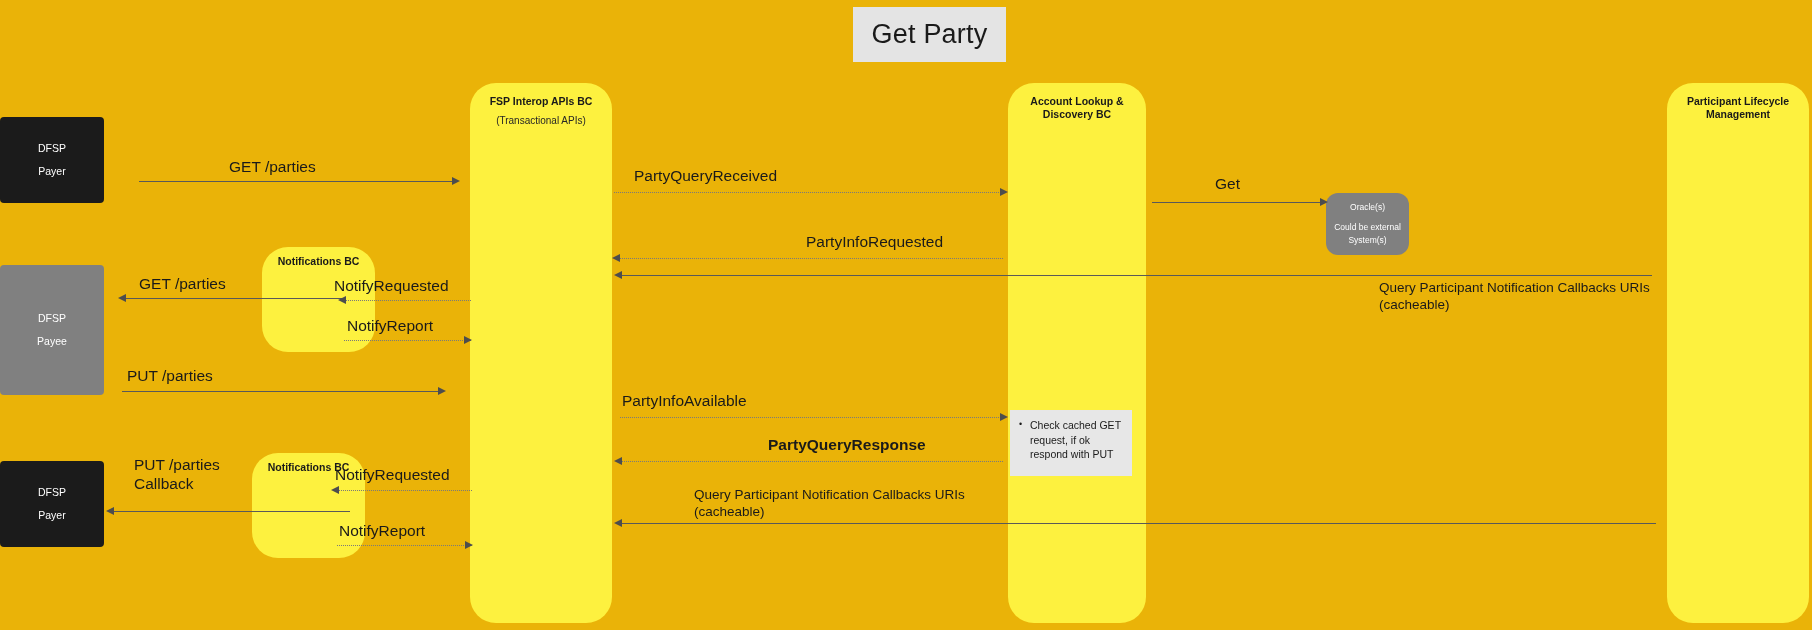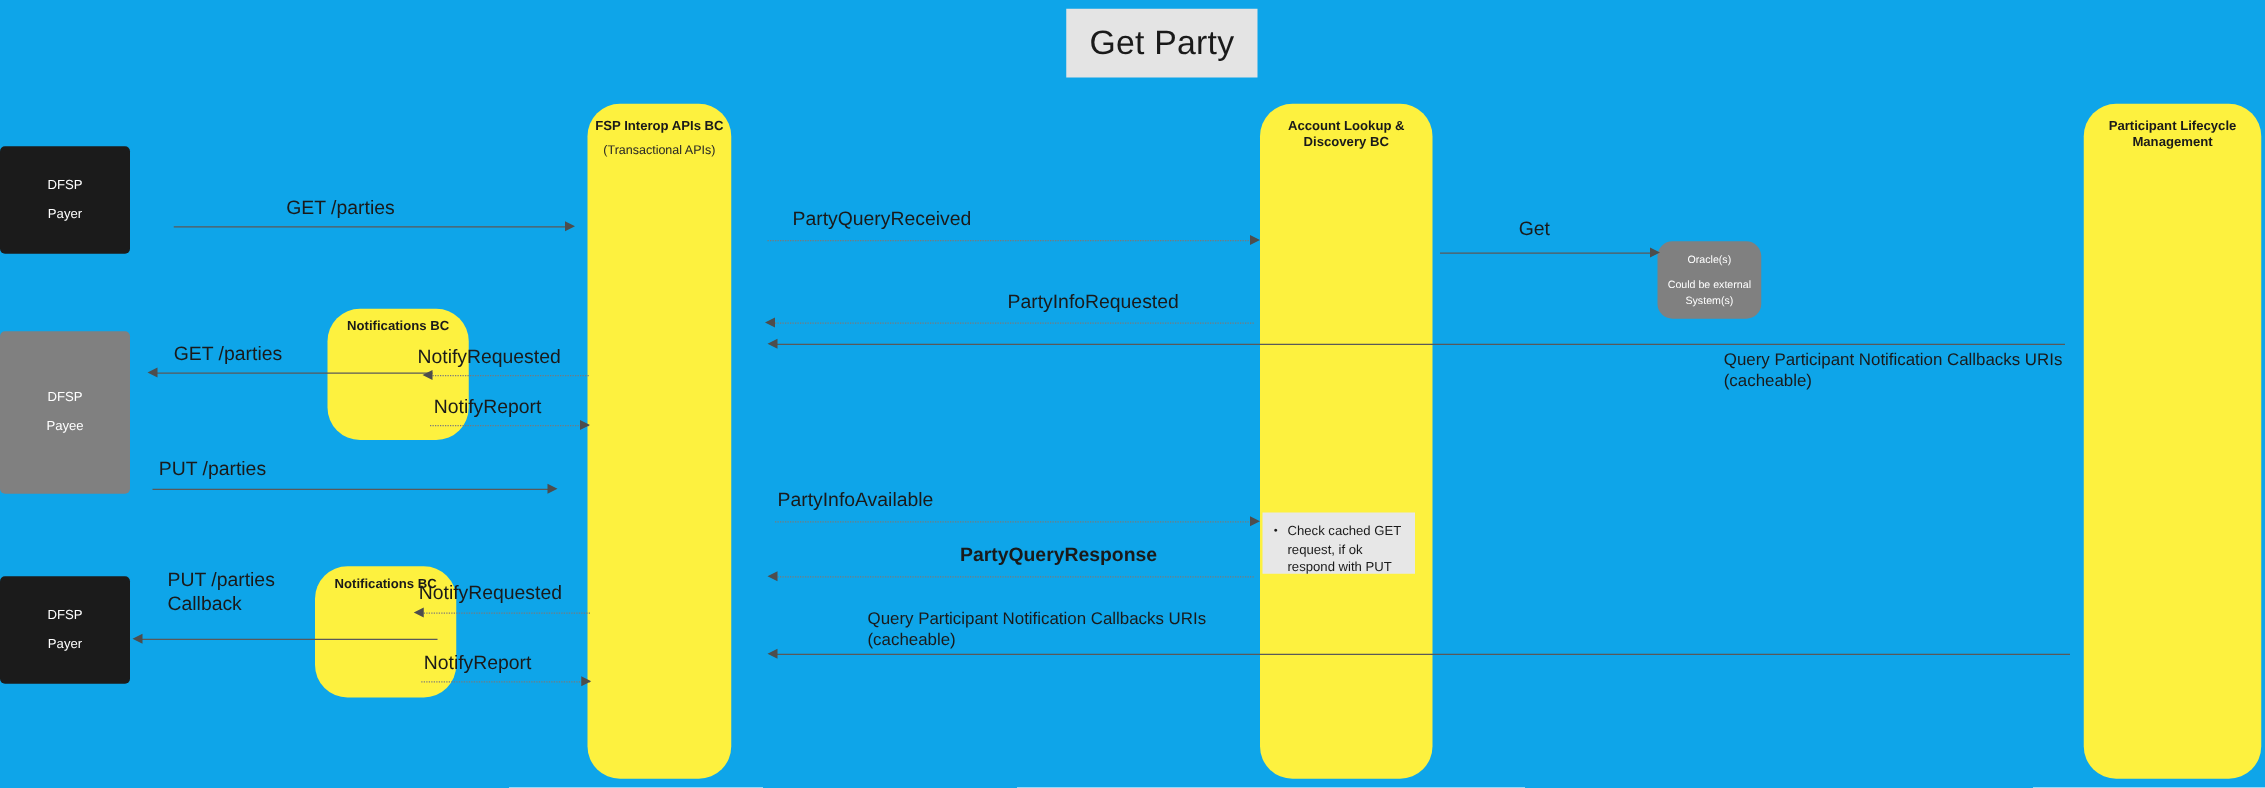--- a/index.html
+++ b/index.html
@@ -8,21 +8,21 @@
     background: #ffffff;
   }
   body {
     font-family: "Liberation Sans", sans-serif;
     -webkit-font-smoothing: antialiased;
   }
   #canvas {
     position: relative;
     width: 1812px;
     height: 630px;
-    background: #0ea5e9;
+    background: #eab308;
     overflow: hidden;
   }
   .abs { position: absolute; }
 
   
   #diagram-title {
     left: 853px;
     top: 7px;
     width: 153px;
     height: 55px;
@@ -144,21 +144,21 @@
     line-height: 17px;
   }
 </style>
 </head>
 <body>
 
 <div id="canvas">
 
   <div class="abs" id="diagram-title">Get Party</div>
 
-  <div class="abs lifeline" style="left:470px; top:83px; width:115px; height:540px;">
+  <div class="abs lifeline" style="left:470px; top:83px; width:142px; height:540px;">
     <div class="ll-title" style="top:12px;">FSP Interop APIs BC</div>
     <div class="ll-sub" style="top:32px;text-align:center;">(Transactional APIs)</div>
   </div>
 
   <div class="abs lifeline" style="left:262px; top:247px; width:113px; height:105px;">
     <div class="ll-title" style="top:8px;">Notifications BC</div>
   </div>
 
   <div class="abs lifeline" style="left:252px; top:453px; width:113px; height:105px;">
     <div class="ll-title" style="top:8px;">Notifications BC</div>
@@ -186,21 +186,21 @@
     <div>DFSP</div>
     <div>Payer</div>
   </div>
 
   <div class="abs oracle" style="left:1326px; top:193px; width:83px; height:62px;">
     <div class="ora-title">Oracle(s)</div>
     <div>Could be external System(s)</div>
   </div>
 
 
-  <div class="abs note" style="left:1010px; top:410px; width:122px; height:49px;">
+  <div class="abs note" style="left:1010px; top:410px; width:122px; height:66px;">
     <ul>
       <li>Check cached GET request, if ok respond with PUT</li>
     </ul>
   </div>
 
   <div class="abs arrow-line" style="left:139px; top:181px; width:315px;"></div>
   <div class="abs arrow-head right" style="left:452px; top:177px;"></div>
   <div class="abs msg-label" style="left:229px; top:157px;">GET /parties</div>
 
   <div class="abs arrow-line dotted" style="left:614px; top:192px; width:389px;"></div>

